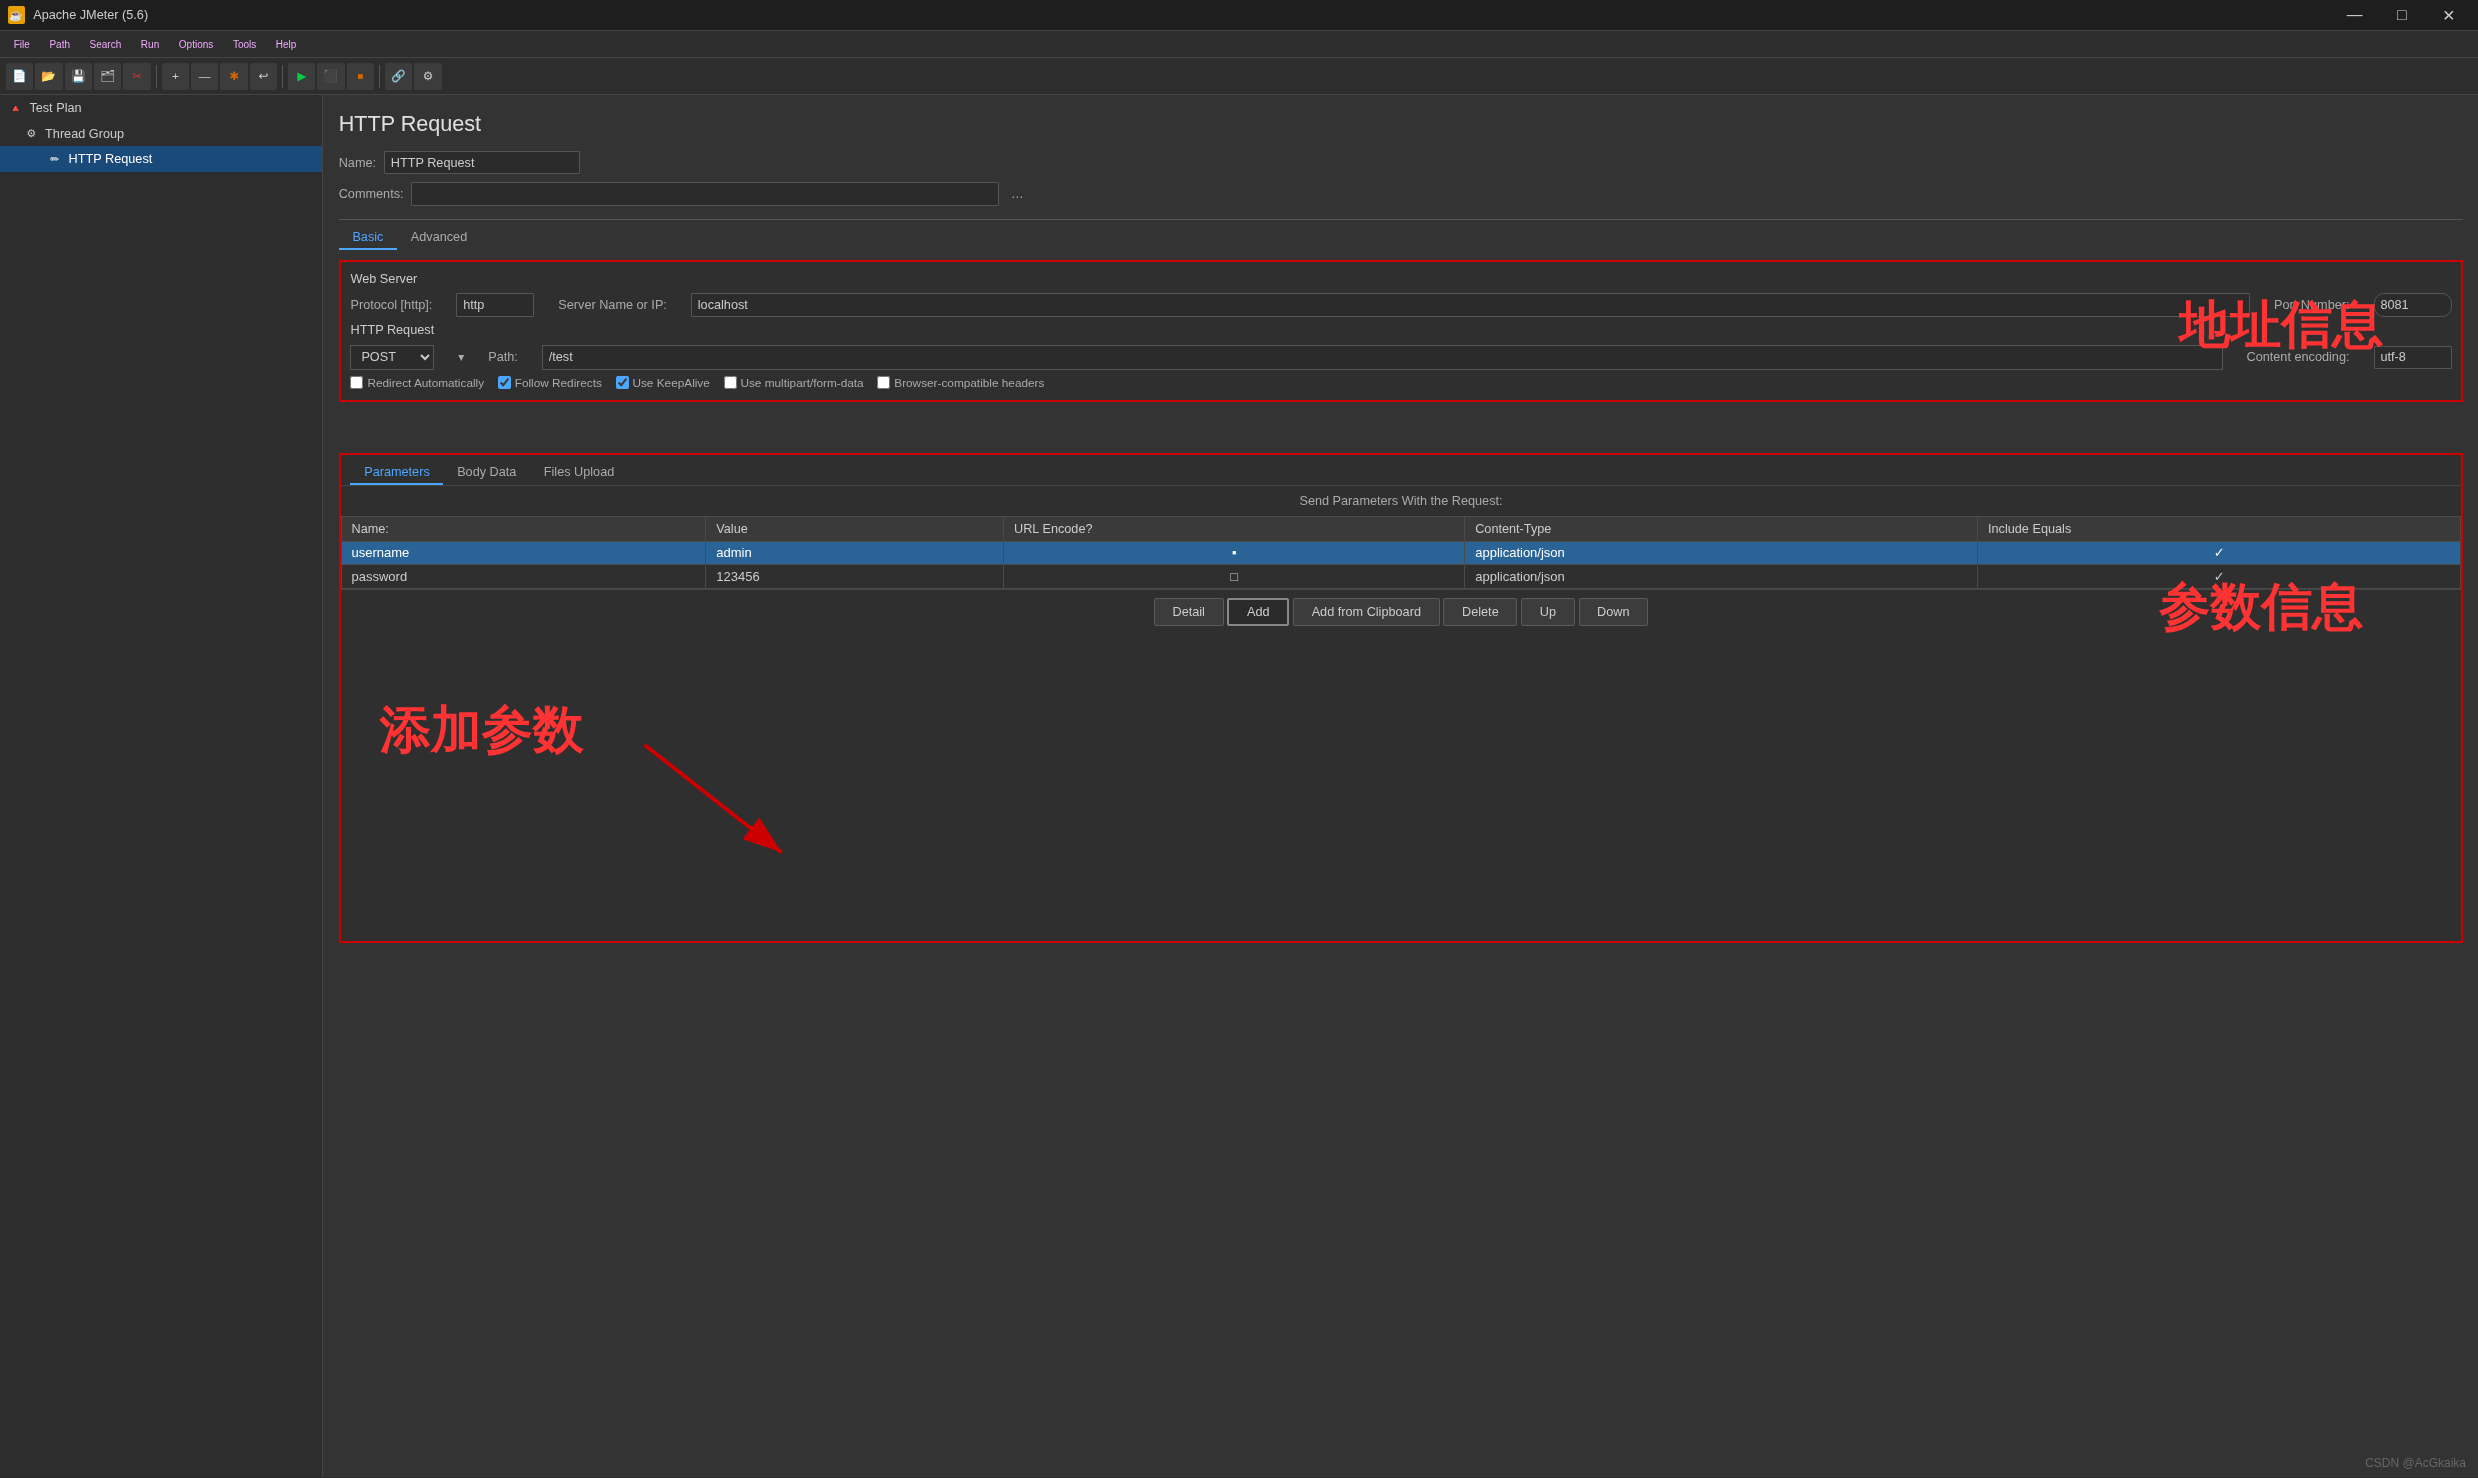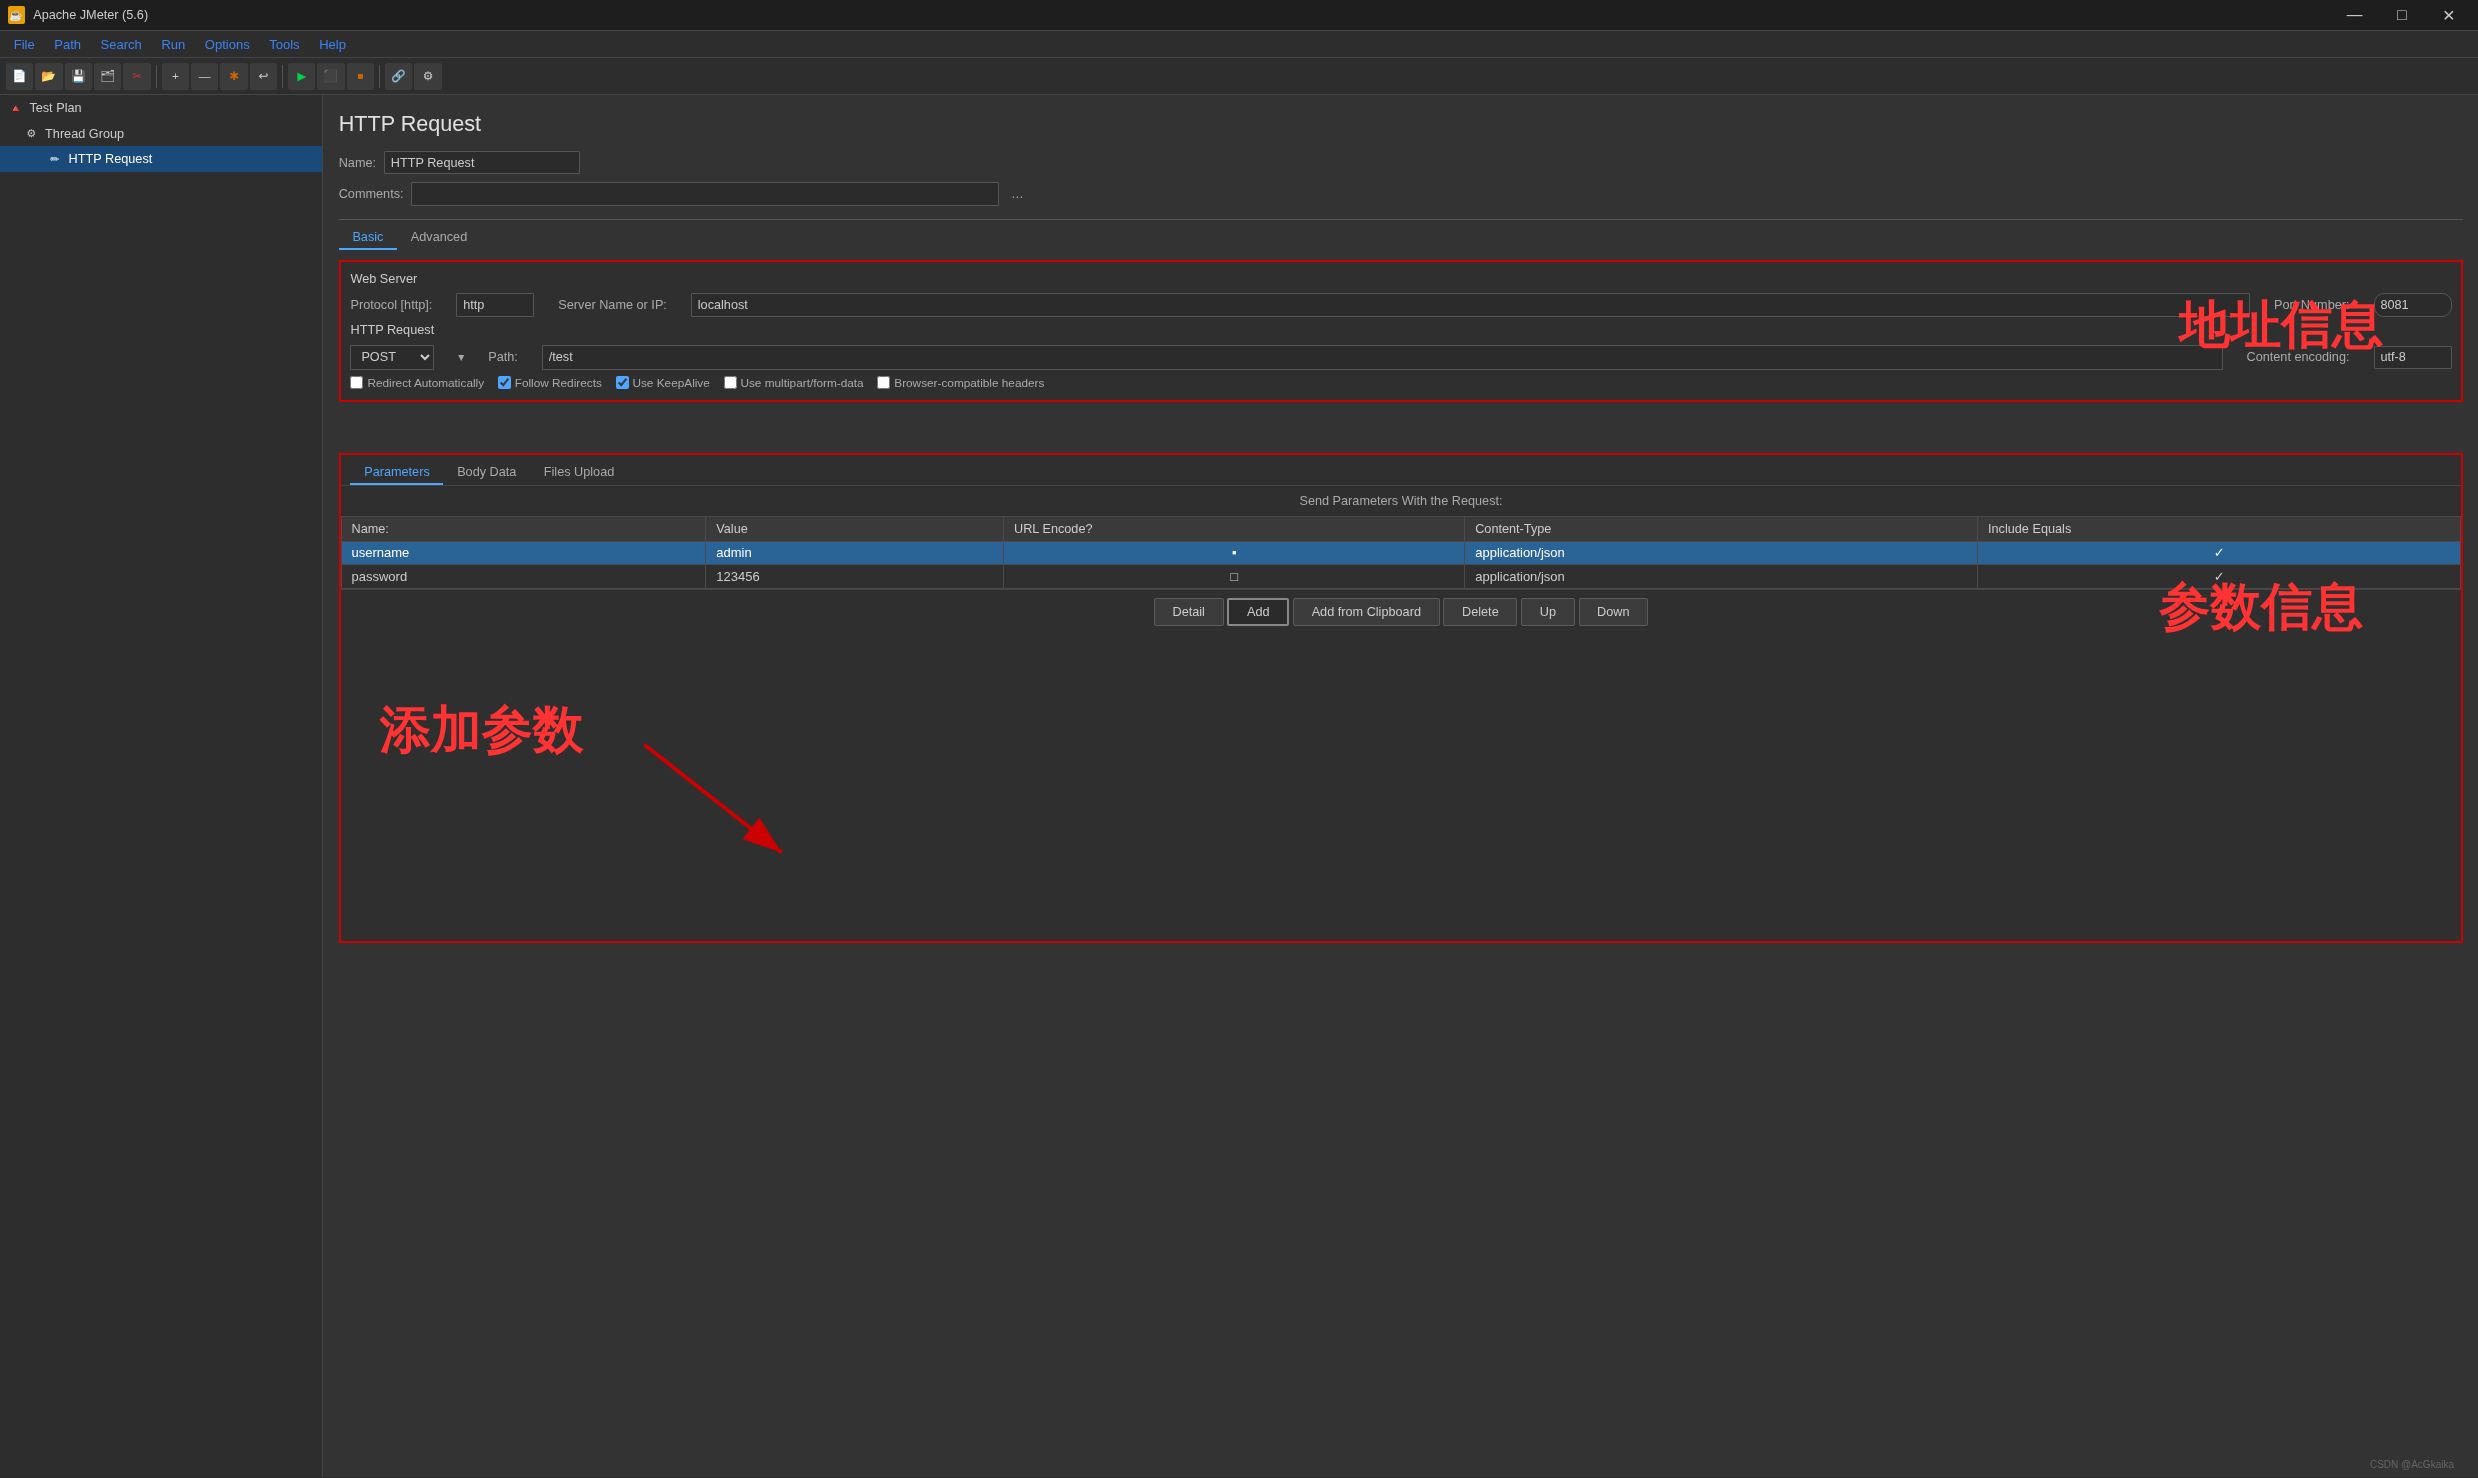--- a/index.html
+++ b/index.html
@@ -64,22 +64,22 @@
       background: #2d2d2d;
       height: 27.4px;
       display: flex;
       align-items: center;
       padding: 0 3.9px;
       border-bottom: 1px solid #444;
     }
     .menu-item {
       padding: 2.9px 9.8px;
       cursor: pointer;
-      color: #3b82f6;
-      font-size: 13px;
+      color: #f0abfc;
+      font-size: 10px;
       border-radius: 2px;
     }
 
     
     .toolbar {
       background: #2d2d2d;
       height: 37px;
       display: flex;
       align-items: center;
       padding: 0 5.9px;
@@ -363,23 +363,23 @@
     }
     .action-btn.highlighted {
       background: #2b2b2b;
       border: 2px solid #888;
     }
 
     
     .watermark {
       position: fixed;
       bottom: 7.8px;
-      right: 24px;
+      right: 12px;
       color: #666;
-      font-size: 10px;
+      font-size: 12px;
     }
 
     .divider-line {
       border: none;
       border-top: 1px solid #555;
       margin: 5.9px 0;
     }
 
     .content-inner {
       display: flex;

